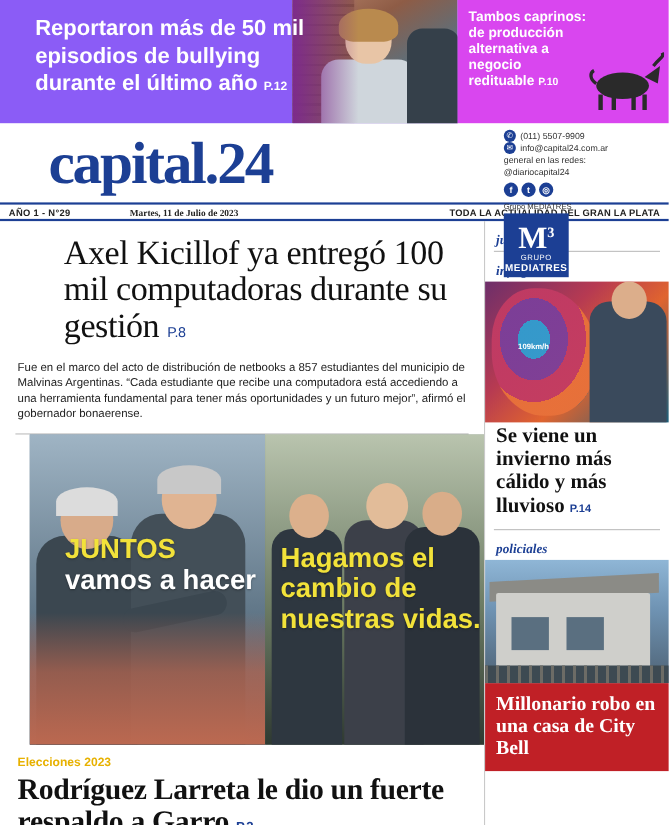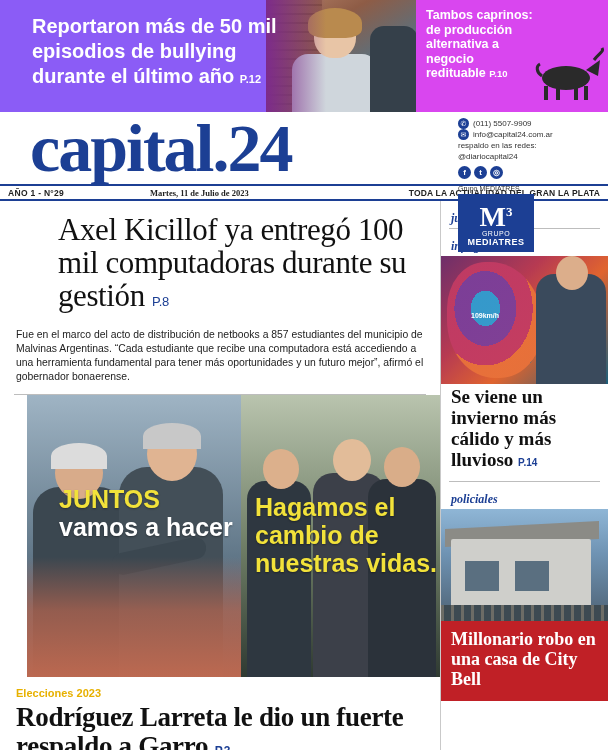--- a/index.html
+++ b/index.html
@@ -81,24 +81,24 @@
   
   .masthead {
     position: relative;
     height: 72px;
     border-bottom: 0;
     display:flex; align-items:center;
   }
   .logo {
     font-family: "Liberation Serif", serif;
     font-weight: bold;
-    font-size: 68px;
+    font-size: 54px;
     letter-spacing: -2px;
     color: #1c3f94;
-    padding-left: 30px;
+    padding-left: 44px;
     line-height: 56px;
   }
   .masthead-right {
     position:absolute; right: 0; top: 6px;
     display: flex; align-items: flex-start; flex-direction: column;
   }
   .contact {
     font-size: 8px; color: #333; line-height: 11px; text-align:left;
     padding-right: 8px; width: 150px;
   }
@@ -108,34 +108,34 @@
     background:#1c3f94; color:#fff; font-size:7px; text-align:center; line-height:11px;
     flex:none;
   }
   .socials { display:flex; gap:3px; margin-top:4px; }
   .socials .s {
     width:13px; height:13px; border-radius:50%; background:#1c3f94;
     color:#fff; font-size:8px; line-height:13px; text-align:center; font-weight:bold;
   }
   .grupo { font-size:7px; color:#333; margin-top:4px; }
   .m3 {
-    width: 76px; height: 58px; background:#1c3f94; color:#fff;
+    width: 59px; height: 58px; background:#1c3f94; color:#fff;
     display:flex; flex-direction:column; align-items:center; justify-content:center;
     margin-right: 8px;
   }
   .m3 .mletter { font-family:"Liberation Serif",serif; font-size:28px; font-weight:bold; line-height:26px; }
   .m3 .mletter sup { font-size: 13px; }
   .m3 .gm { font-size:7px; letter-spacing:.5px; }
   .m3 .gm2 { font-size:9px; font-weight:bold; letter-spacing:.5px; }
 
   
   .datebar {
     display:flex; align-items:center; height: 17px;
     border-top: 2px solid #1c3f94; border-bottom: 2px solid #1c3f94;
-    font-size: 8.5px; color: #222; padding: 0 8px; gap: 32px;
+    font-size: 8.5px; color: #222; padding: 0 8px;
   }
   .datebar .left { width: 110px; font-weight:bold; letter-spacing:.3px; }
   .datebar .mid { flex:1; text-align:left; font-weight:bold;font-family:Liberation Serif, serif; }
   .datebar .right { width: 215px; text-align:right; font-weight:bold; letter-spacing:.2px; }
 
   
   .body-grid { display:flex; width: 608px; }
   .col-main { width: 440px; }
   .col-side { width: 168px; border-left: 1px solid #c9c9c9; }
 
@@ -309,21 +309,21 @@
     <div class="masthead-right">
       <div class="contact">
         <div class="row">
           <span class="circ">✆</span>
           <span>(011) 5507-9909</span>
         </div>
         <div class="row">
           <span class="circ">✉</span>
           <span>info@capital24.com.ar</span>
         </div>
-        <div>respaldo en las redes:</div>
+        <div>general en las redes:</div>
         <div>@diariocapital24</div>
         <div class="socials">
           <div class="s">f</div>
           <div class="s">t</div>
           <div class="s">◎</div>
         </div>
         <div class="grupo">Grupo MEDIATRES</div>
       </div>
       <div class="m3">
         <div class="mletter">

